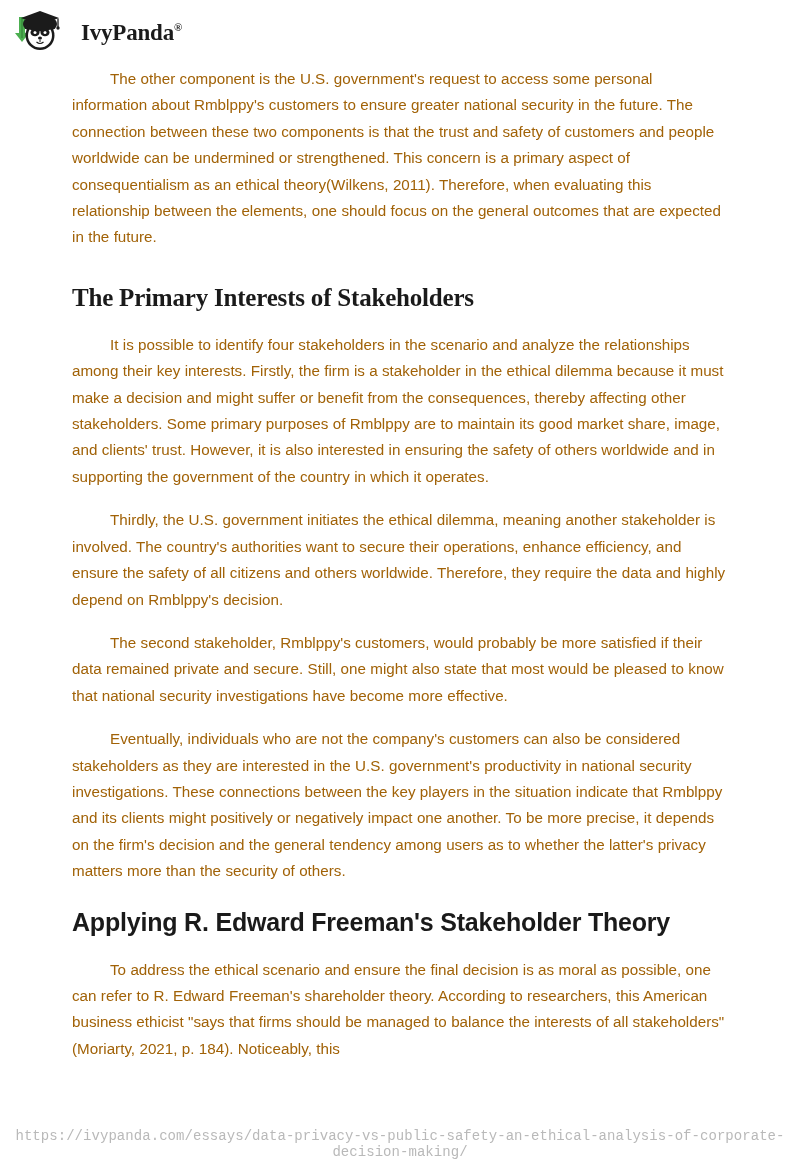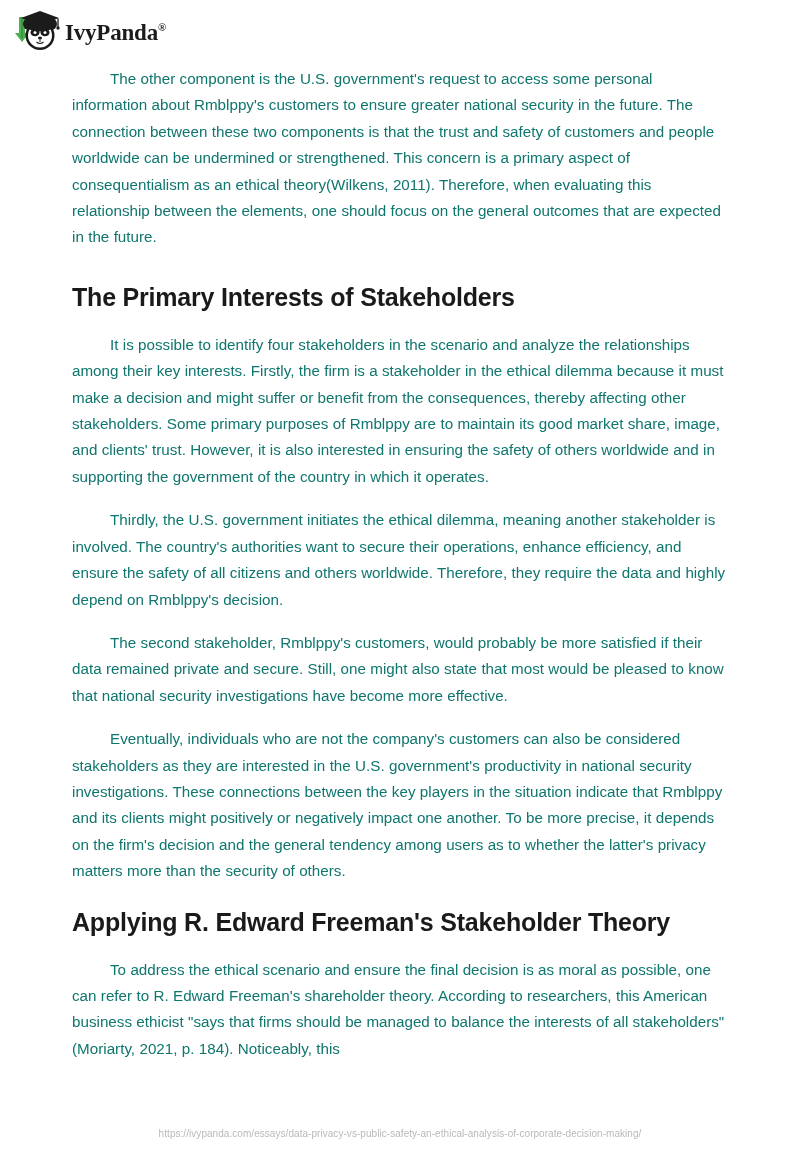--- a/index.html
+++ b/index.html
@@ -30,20 +30,21 @@
     width: 800px;
     height: 58px;
     display: flex;
     align-items: flex-start;
   }
   .brand {
     display: flex;
     align-items: center;
     margin-left: 14px;
     margin-top: 9px;
+    gap: 16px;
   }
   .logo-mark {
     width: 46px;
     height: 44px;
     display: block;
     flex: 0 0 auto;
   }
   .brand-word {
     font-family: "Liberation Serif", serif;
     font-weight: bold;
@@ -79,46 +80,46 @@
     position: absolute;
     top: 66px;
     left: 72px;
     width: 656px;
   }
   p.para {
     margin: 0 0 17px 0;
     font-size: 15.2px;
     line-height: 26.4px;
     text-indent: 38px;
-    color: #0f766e;
+    color: #a16207;
     text-align: left;
     letter-spacing: 0.01px;
     word-spacing: 0.1px;
   }
   h2.heading {
     margin: 22px 0 14px 0;
     font-size: 25px;
     line-height: 41px;
     font-weight: bold;
     color: #1a1a1a;
     letter-spacing: -0.2px;
   }
-  h2.heading.first { margin-top: 26px; }
+  h2.heading.first { margin-top: 26px; font-family: Liberation Serif, serif; }
   h2.heading.second { margin-top: 10px; width: 640px; }
 
   
   .footer {
     position: absolute;
     left: 0;
     top: 1128px;
     width: 800px;
     text-align: center;
-    font-size: 10px;
+    font-size: 14px;
     color: #b9b9b9;
-    font-family: Liberation Sans, sans-serif;
+    font-family: Liberation Mono, monospace;
     letter-spacing: 0.05px;
   }
 </style>
 </head>
 <body>
 
 <div class="page">
 
   <div class="header">
 

